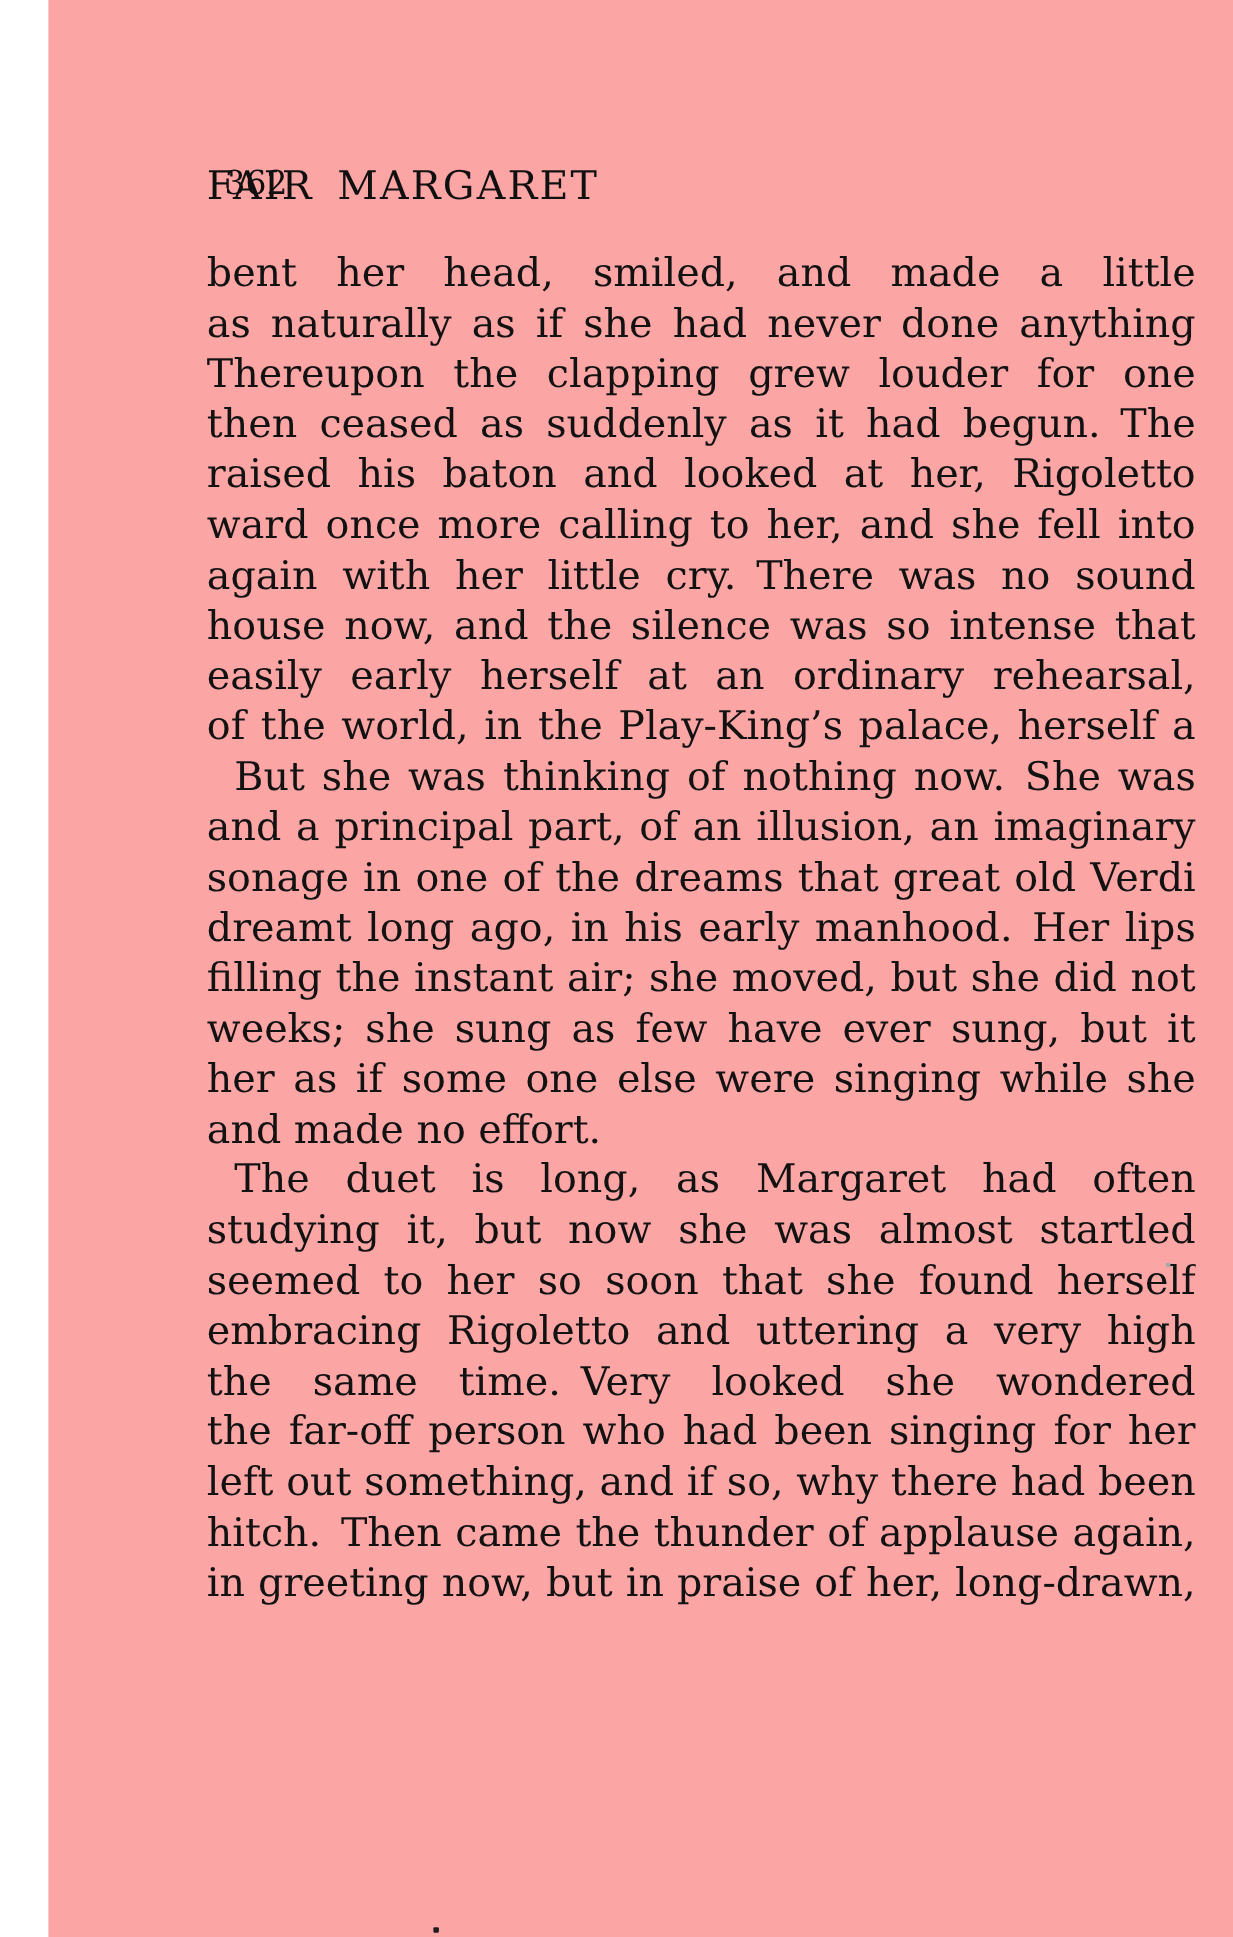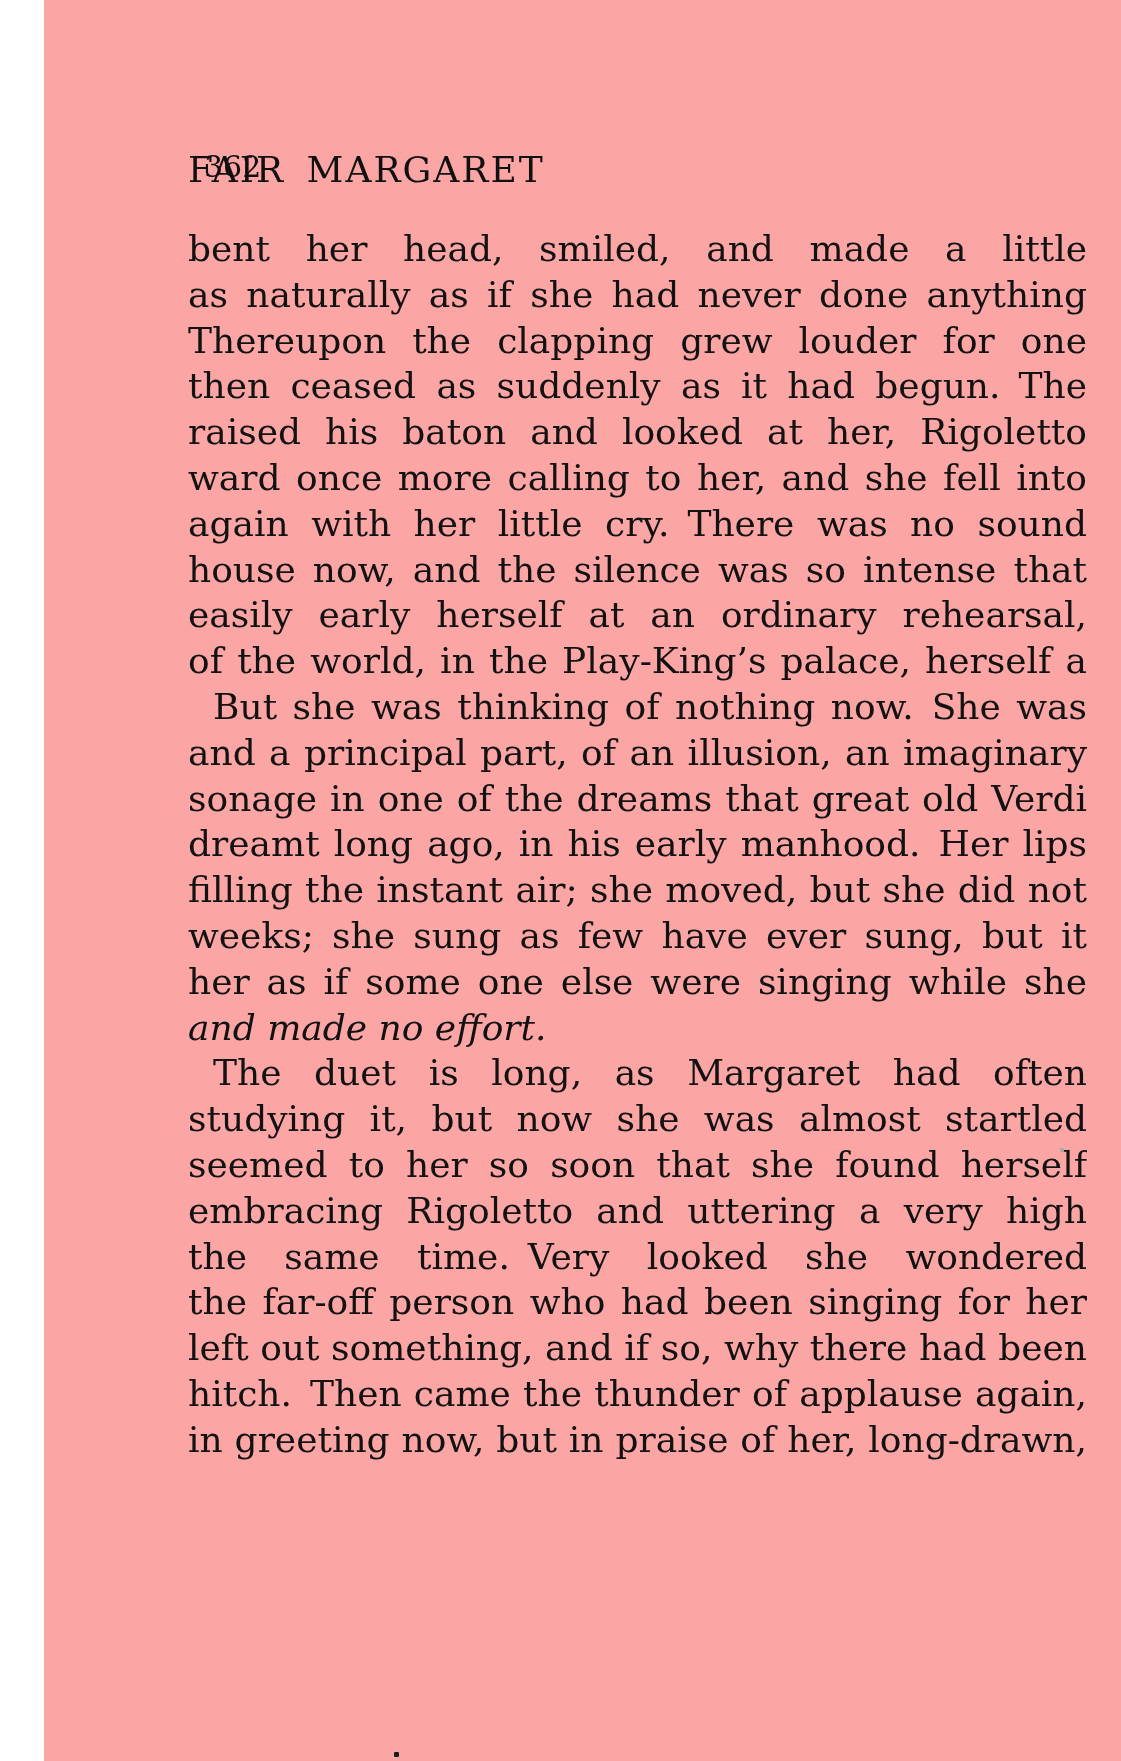--- a/index.html
+++ b/index.html
@@ -58,21 +58,20 @@
     overflow: hidden;
     color: #121212;
   }
   .line.just {
     text-align: justify;
     text-align-last: justify;
   }
   .line.flush {
     text-align: center;
     text-align-last: left;
-    font-style: italic;
   }
   .line.indent {
     text-indent: 25px;
   }
   .speck {
     position: absolute;
     border-radius: 1px;
   }
   .speck-bottom {
     left: 350px;

